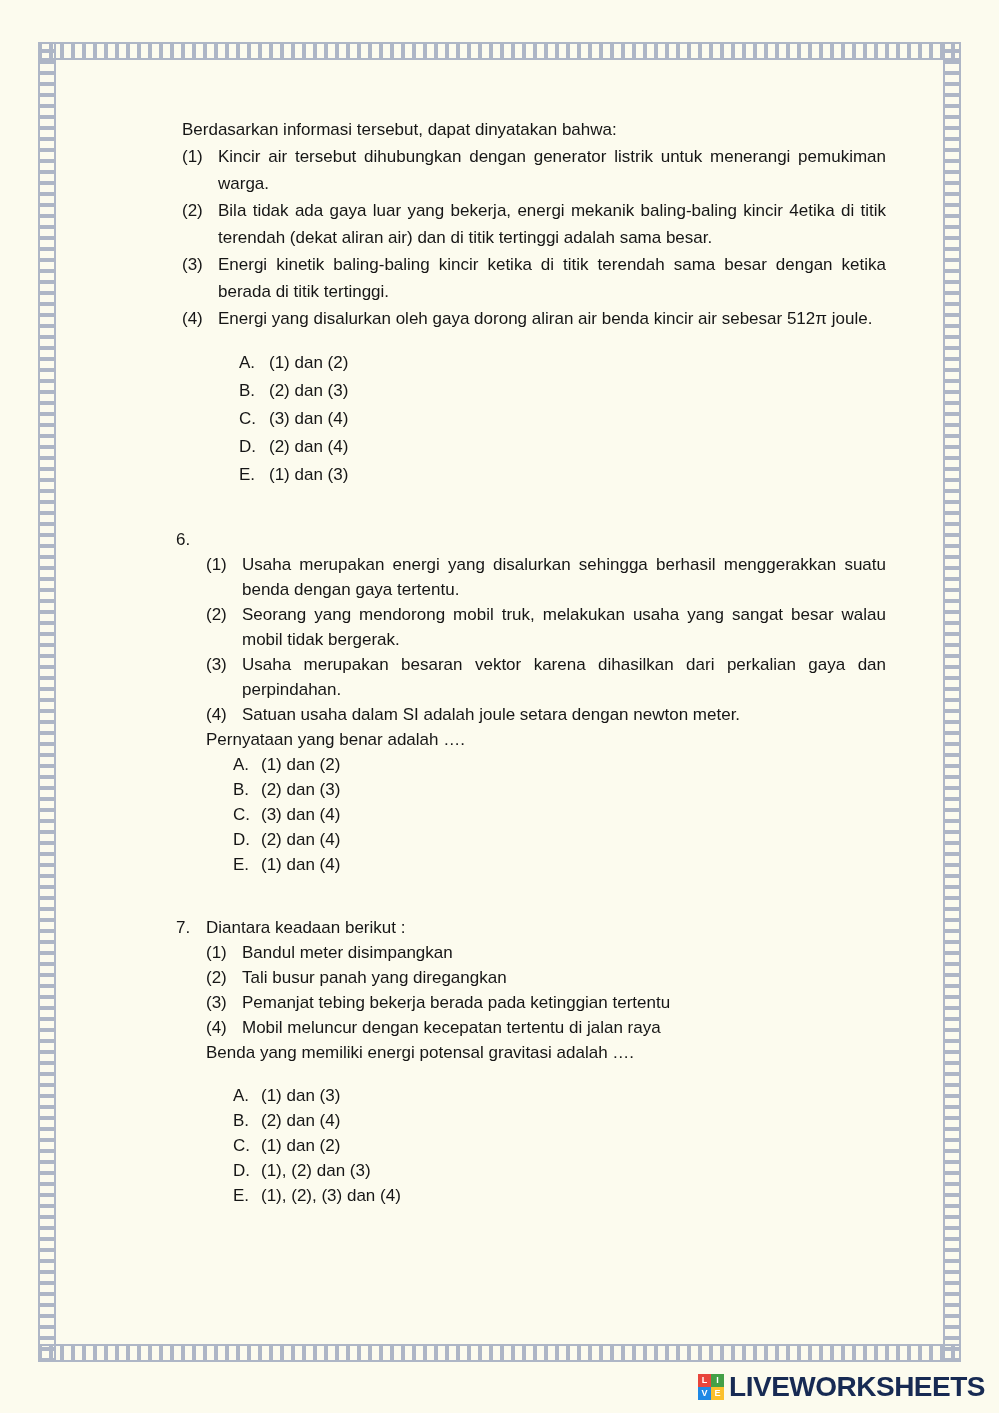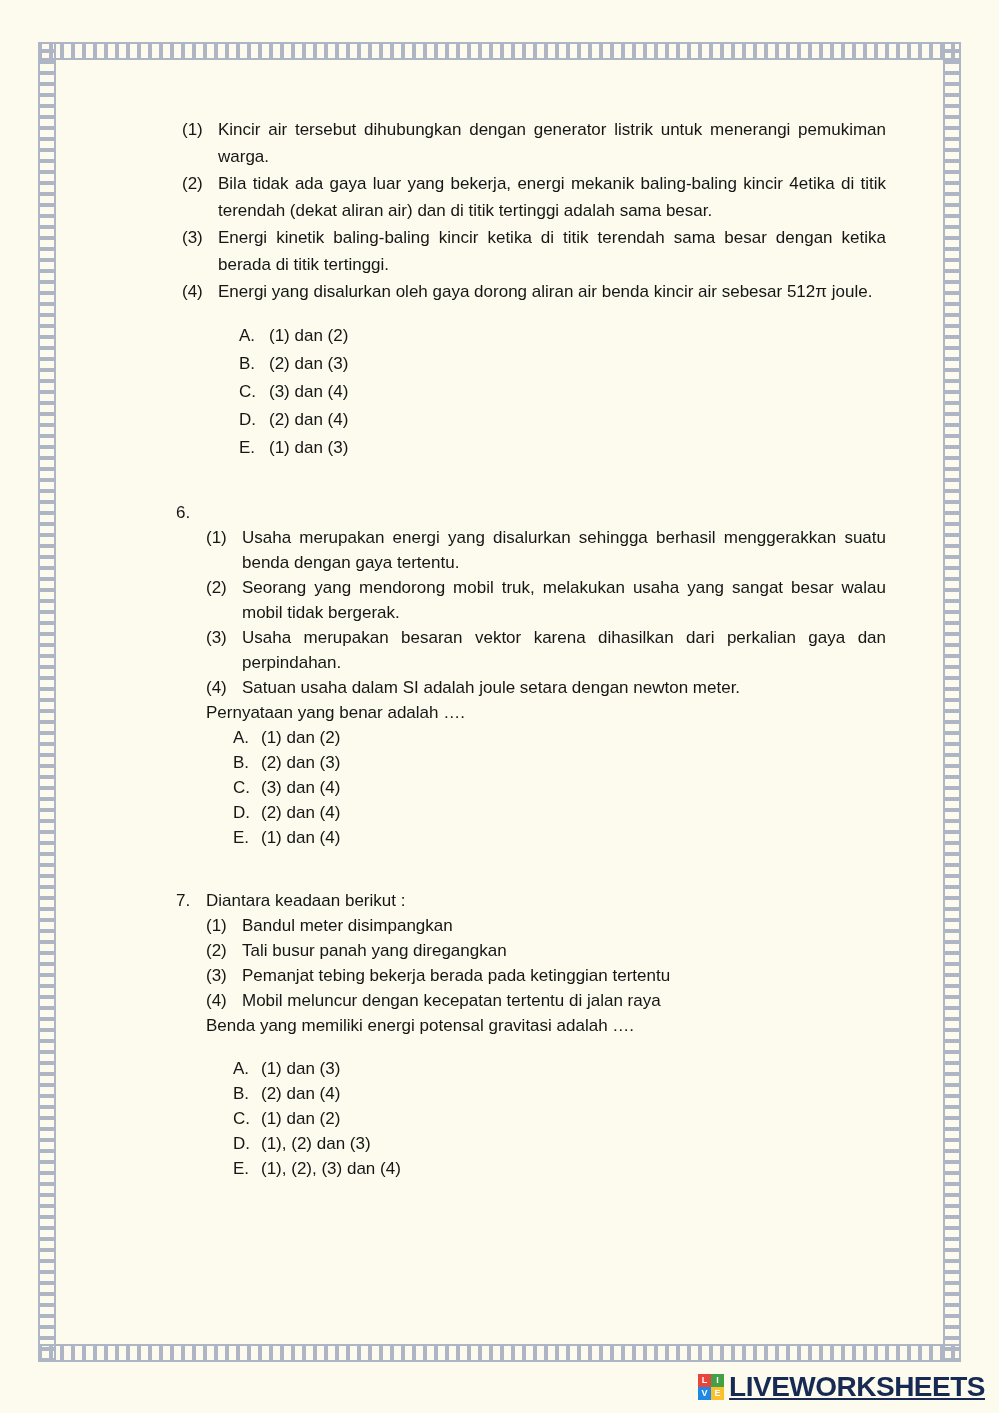--- a/index.html
+++ b/index.html
@@ -73,36 +73,37 @@
   }
   .sq{
     width:13px;height:13px;display:flex;align-items:center;justify-content:center;
     color:#fff;font-size:9px;font-weight:bold;line-height:13px;
   }
   .sq-l{background:#e8453c;}
   .sq-i{background:#43a047;}
   .sq-v{background:#1e88e5;}
   .sq-e{background:#fbc02d;}
   .brand{
-    font-size:28px;font-weight:800;color:#172a53;letter-spacing:-0.5px;text-decoration:underline;
+    font-size:28px;font-weight:800;color:#172a53;letter-spacing:-0.5px;
   }
 </style>
 </head>
 <body>
 
 <div class="page">
 
   <div class="frame frame-h frame-top"></div>
   <div class="frame frame-h frame-bottom"></div>
   <div class="frame frame-v frame-left"></div>
   <div class="frame frame-v frame-right"></div>
 
   <div class="content">
 
     <div class="intro-pad">
+      <div>Berdasarkan informasi tersebut, dapat dinyatakan bahwa:</div>
 
       <div class="row">
         <span class="stmt-num">(1)</span>
         <span class="stmt-txt">Kincir air tersebut dihubungkan dengan generator listrik untuk menerangi pemukiman warga.</span>
       </div>
       <div class="row">
         <span class="stmt-num">(2)</span>
         <span class="stmt-txt">Bila tidak ada gaya luar yang bekerja, energi mekanik baling-baling kincir 4etika di titik terendah (dekat aliran air) dan di titik tertinggi adalah sama besar.</span>
       </div>
       <div class="row">

